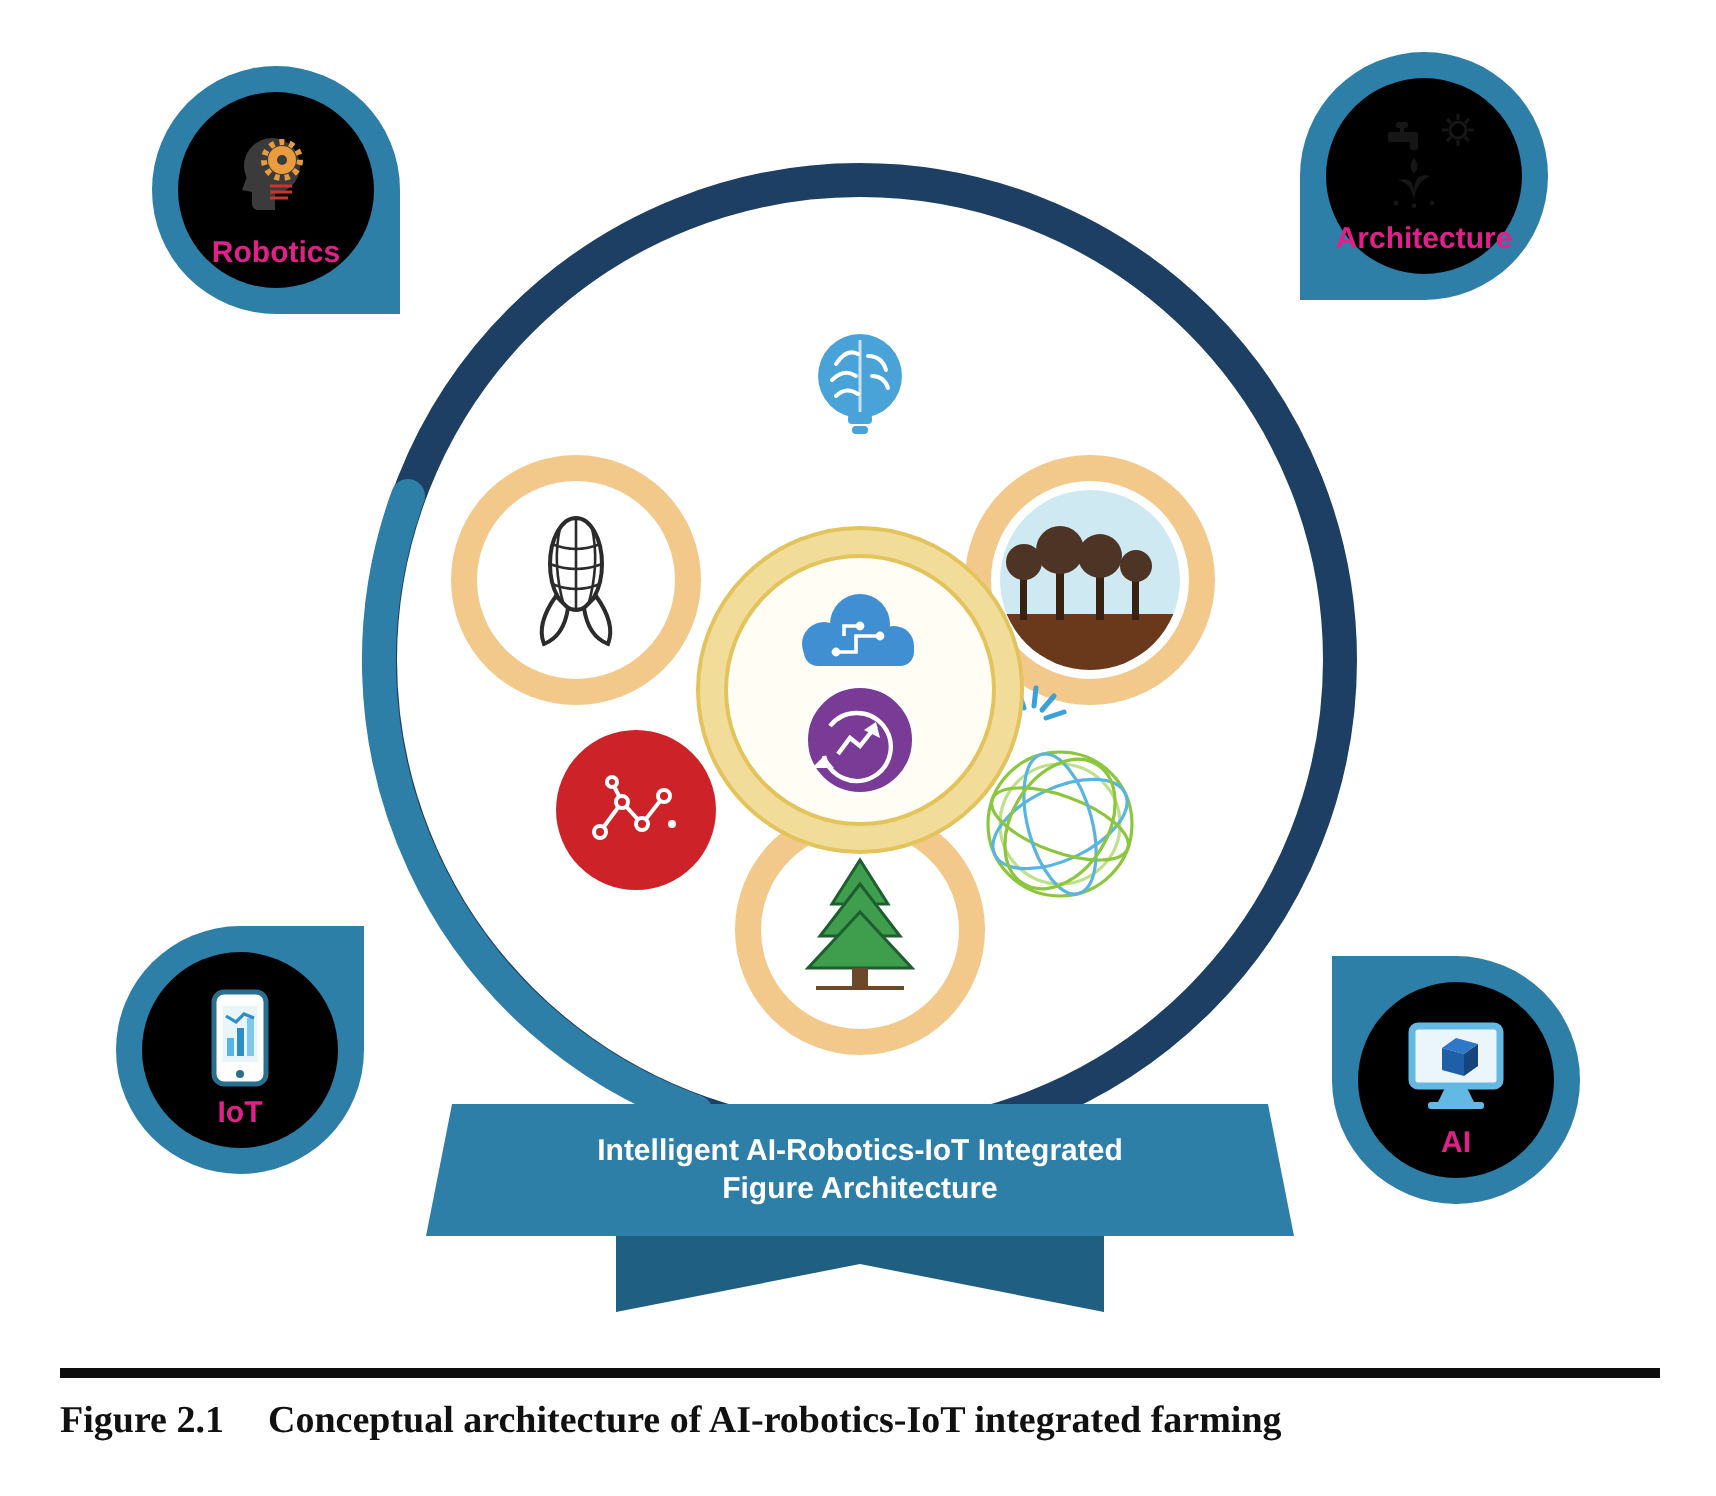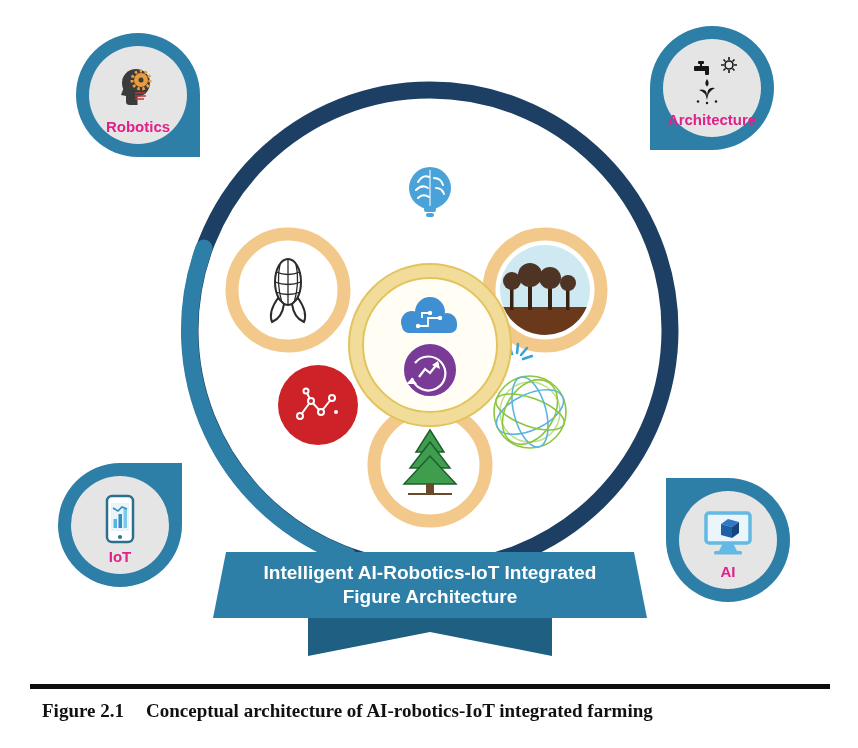--- a/index.html
+++ b/index.html
@@ -7,41 +7,41 @@
         font-family:"Liberation Sans", sans-serif;}
 
   
   .badge{position:absolute;width:124px;height:124px;}
   .badge .disc{position:absolute;inset:0;background:#2e7fa8;border-radius:50%;}
   .badge .tail{position:absolute;width:62px;height:62px;background:#2e7fa8;}
   .badge.tl .tail{right:0;bottom:0;}
   .badge.tr .tail{left:0;bottom:0;}
   .badge.bl .tail{right:0;top:0;}
   .badge.br .tail{left:0;top:0;}
-  .badge .inner{position:absolute;inset:13px;background:#e5e5e5;border-radius:50%;
+  .badge .inner{position:absolute;inset:13px;background:#000000;border-radius:50%;
                 display:flex;flex-direction:column;align-items:center;justify-content:center;}
   .badge .icon{height:60px;display:flex;align-items:flex-end;justify-content:center;}
   .badge .label{color:#e0218a;font-weight:700;font-size:15px;line-height:1;margin-top:2px;
                 font-family:"Liberation Sans", sans-serif;}
 
   .diagram-svg{position:absolute;left:150px;top:60px;width:560px;height:560px;}
 
   
   .banner{position:absolute;left:213px;top:552px;width:434px;height:108px;}
   .banner-tail{position:absolute;left:95px;top:44px;width:244px;height:60px;background:#1e5f82;
                clip-path:polygon(0 0,100% 0,100% 100%,50% 60%,0 100%);}
   .banner-band{position:absolute;left:0;top:0;width:434px;height:66px;background:#2e7fa8;
                clip-path:polygon(3% 0,97% 0,100% 100%,0 100%);
                display:flex;flex-direction:column;align-items:center;justify-content:center;}
-  .banner-band div{color:#ffffff;font-weight:700;font-size:19px;line-height:1.28;
+  .banner-band div{color:#ffffff;font-weight:700;font-size:15px;line-height:1.28;
                    font-family:"Liberation Sans", sans-serif;}
 
   .divider{position:absolute;left:30px;top:684px;width:800px;height:5px;background:#0d0d0d;}
   .caption{position:absolute;left:30px;top:700px;color:#111111;font-weight:700;font-size:19px;
-           font-family:"Liberation Serif", serif;margin-left:12px;}
+           font-family:"Liberation Serif", serif;}
   .caption .cap-label{margin-right:22px;}
 </style>
 </head>
 <body>
 
 <div class="page">
 
   <svg class="diagram-svg" viewBox="0 0 560 560">
     <defs>
       <clipPath id="forestClip">

